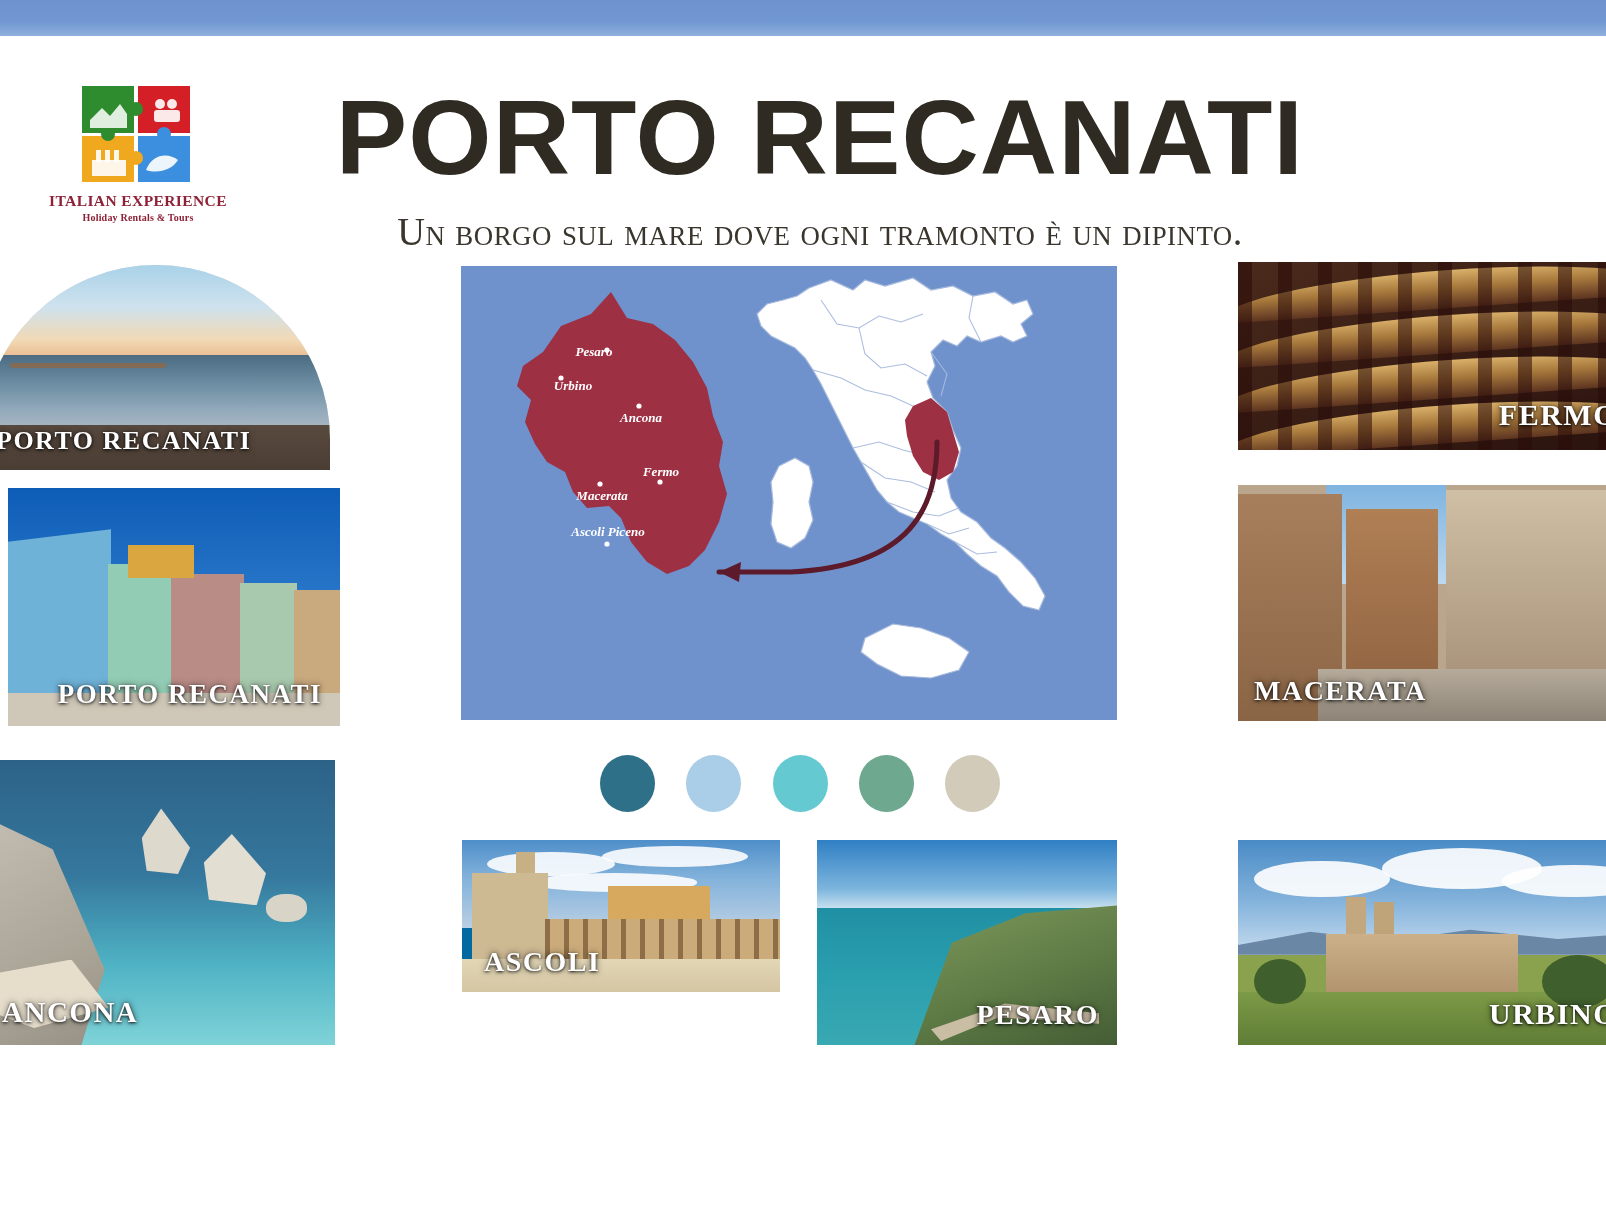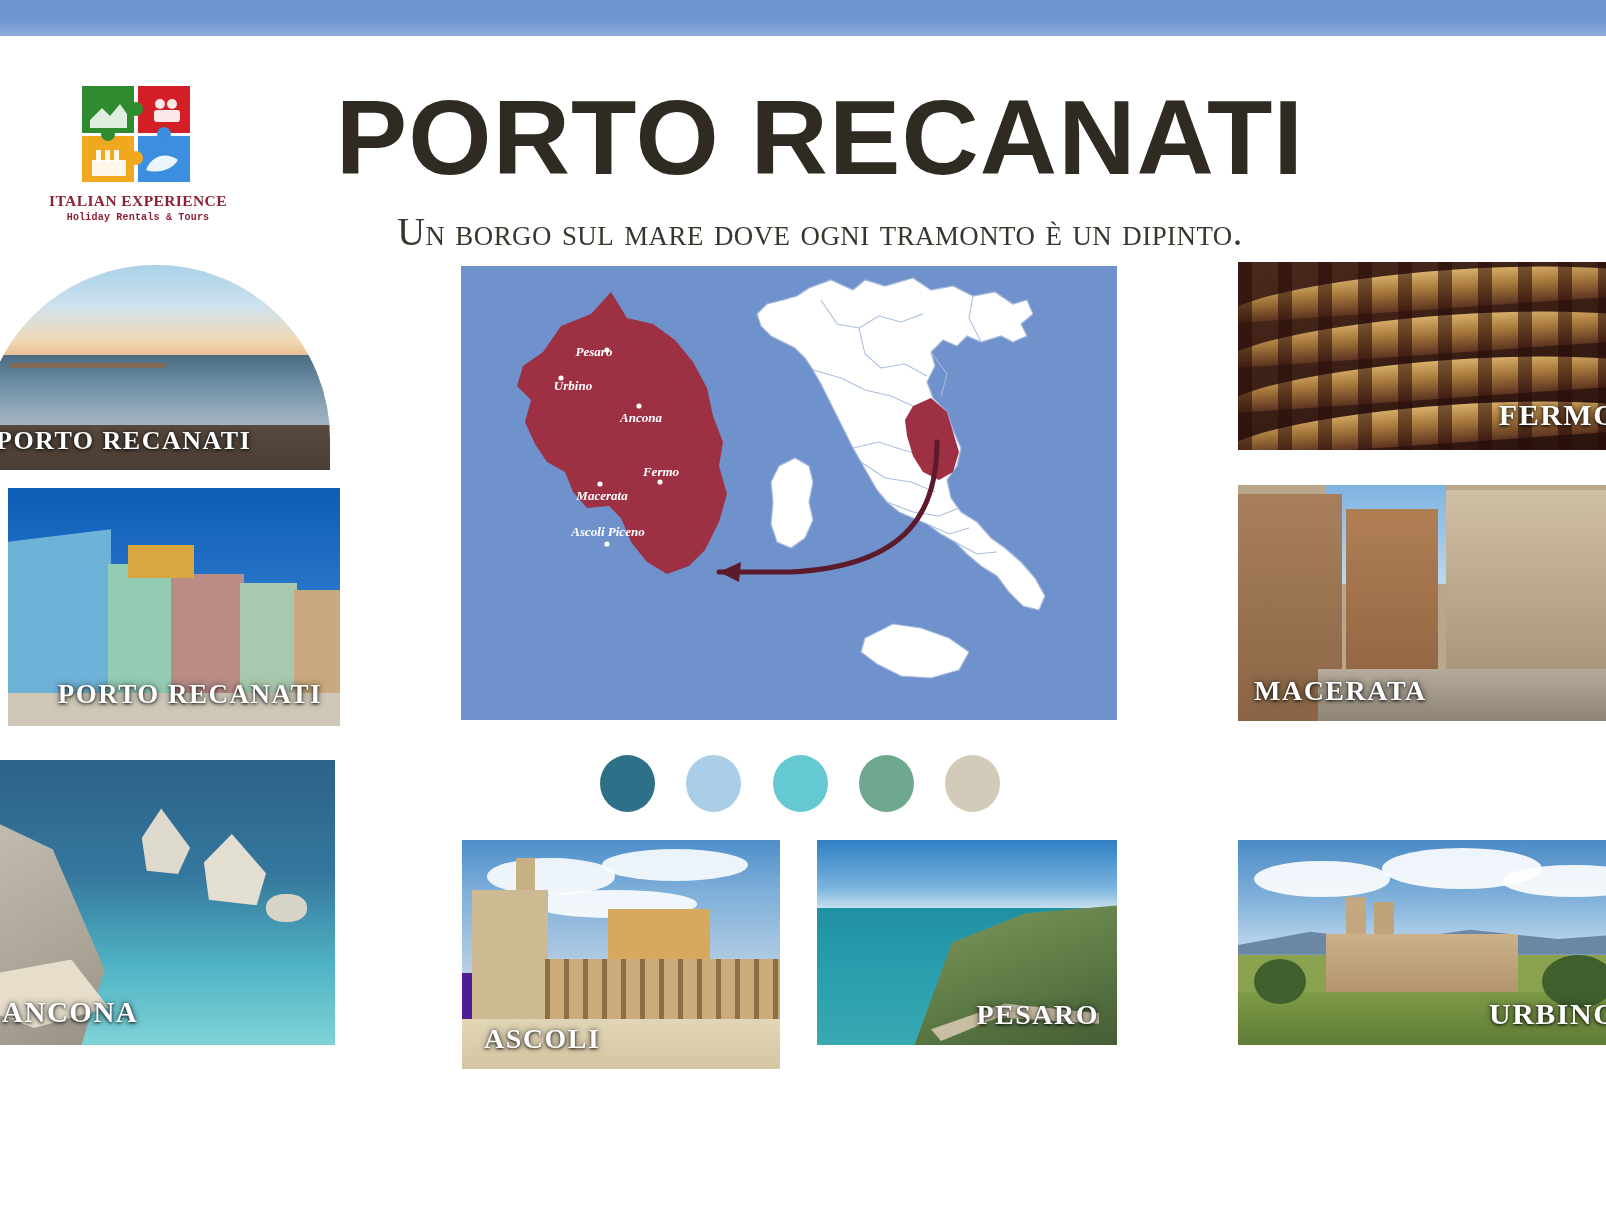--- a/index.html
+++ b/index.html
@@ -29,21 +29,21 @@
     position:absolute;left:42px;top:0;width:112px;height:100px;
   }
   .logo-name{
     position:absolute;left:0;top:108px;width:200px;
     font-family:"Liberation Serif", serif;
     font-size:15.5px;letter-spacing:.4px;font-weight:700;
     color:#8e2136;
   }
   .logo-sub{
     position:absolute;left:0;top:128px;width:200px;
-    font-family:Liberation Mono, monospace;
+    font-family:Liberation Serif, serif;
     font-size:10px;font-weight:700;letter-spacing:.2px;
     color:#8e2136;
   }
 
   .title{
     position:absolute;left:230px;top:22px;width:1180px;
     text-align:center;
     font-family:"Liberation Sans", sans-serif;
     font-weight:700;
     font-size:105px;
@@ -131,21 +131,21 @@
   
   .t-macerata{left:1238px;top:485px;width:400px;height:236px;background:#b9a68c;}
   .m-sky{position:absolute;left:22%;top:0;width:30%;height:42%;background:linear-gradient(180deg,#7fb4e0,#bcd8ef);}
   .m-left{position:absolute;left:0;top:4%;width:26%;height:96%;background:linear-gradient(180deg,#a87f5c,#8a6545);}
   .m-tower{position:absolute;left:27%;top:10%;width:23%;height:86%;background:linear-gradient(180deg,#b07f54,#8d6140);}
   .m-right{position:absolute;left:52%;top:2%;width:48%;height:82%;background:linear-gradient(180deg,#cdbda3,#a89madd);
     background:linear-gradient(180deg,#cfbfa5 0%,#a8937a 100%);}
   .m-street{position:absolute;left:20%;bottom:0;width:82%;height:22%;background:linear-gradient(180deg,#b6ab9b,#8d8477);}
 
   
-  .t-ascoli{left:462px;top:840px;width:318px;height:229px;background:#4c1d95;}
+  .t-ascoli{left:462px;top:840px;width:318px;height:152px;background:#0369a1;}
   .as-sky{position:absolute;left:0;top:0;width:100%;height:58%;
     background:linear-gradient(180deg,#4e8ec9 0%,#7fb0da 40%,#b9cfe4 100%);}
   .as-cloud{position:absolute;background:rgba(255,255,255,.88);border-radius:50%;}
   .as-church{position:absolute;left:3%;top:22%;width:24%;height:62%;background:#cdb992;}
   .as-tower{position:absolute;left:17%;top:8%;width:6%;height:54%;background:#c6b084;}
   .as-dome{position:absolute;left:7%;top:26%;width:11%;height:12%;background:#7d8f77;border-radius:50% 50% 0 0;}
   .as-pal{position:absolute;left:46%;top:30%;width:32%;height:25%;background:#d7a95f;}
   .as-arc{position:absolute;left:26%;top:52%;width:74%;height:28%;background:#cbab79;}
   .as-arc:after{content:"";position:absolute;inset:0;
     background:repeating-linear-gradient(90deg,rgba(90,60,30,.55) 0 5px,rgba(0,0,0,0) 5px 19px);}

